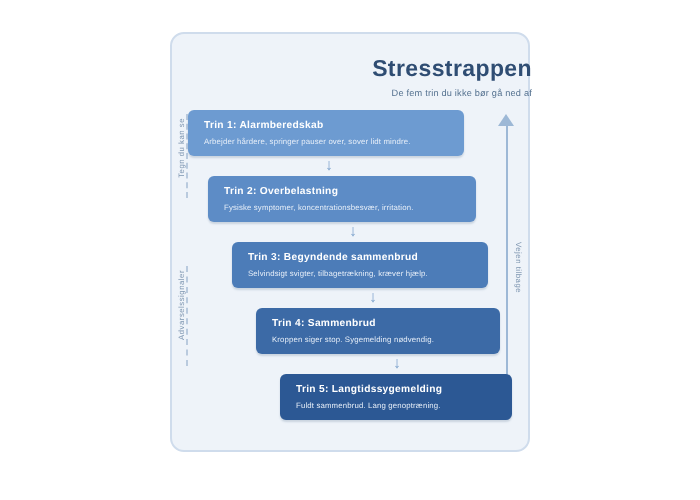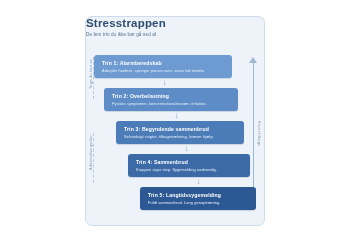--- a/index.html
+++ b/index.html
@@ -20,23 +20,23 @@
     left:85px; top:16px;
     width:180px; height:210px;
     background:#eef3f9;
     border:1px solid #cfdcec;
     border-radius:7px;
     box-sizing:border-box;
   }
   
   #header{
     position:absolute;
-    left:0; top:0;
+    left:0; top:12px;
     width:180px;
-    text-align:left;
+    text-align:right;
   }
   #title{
     font-size:11.5px;
     font-weight:bold;
     color:#2f4d73;
     letter-spacing:.2px;
     line-height:13px;
   }
   #subtitle{
     font-size:4.6px;

